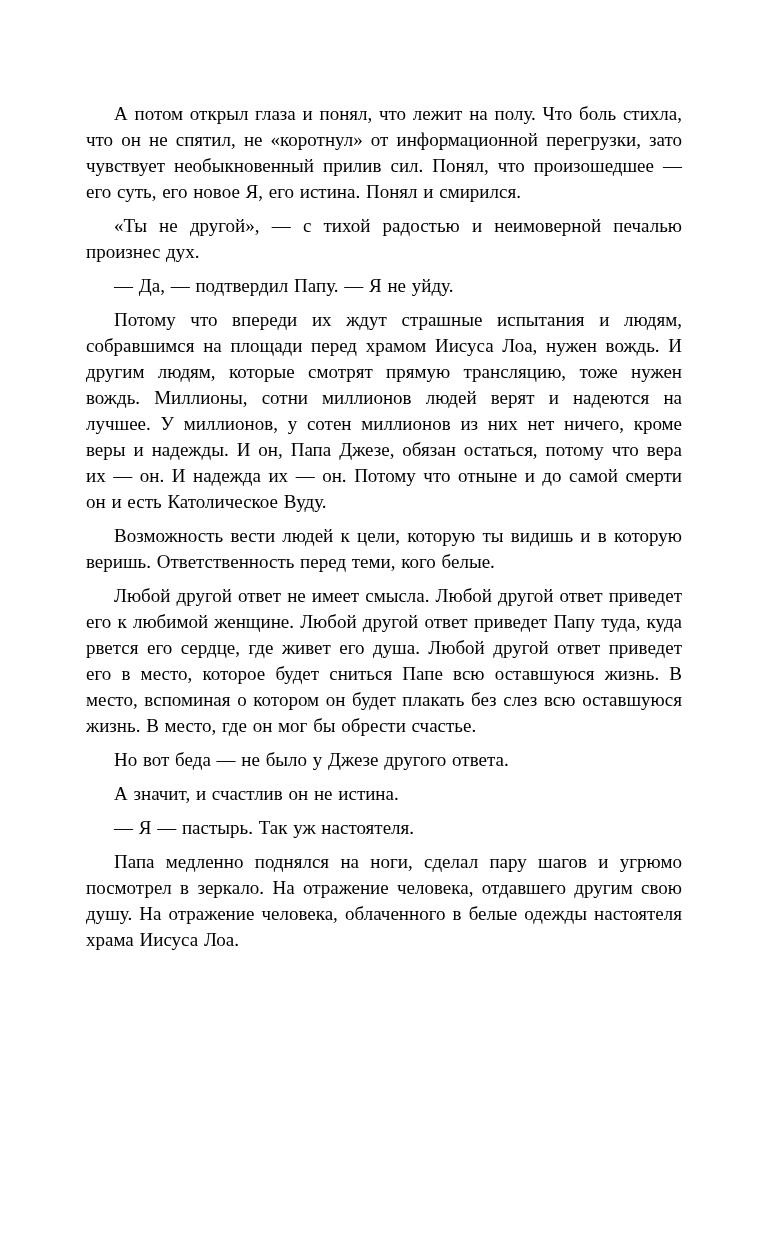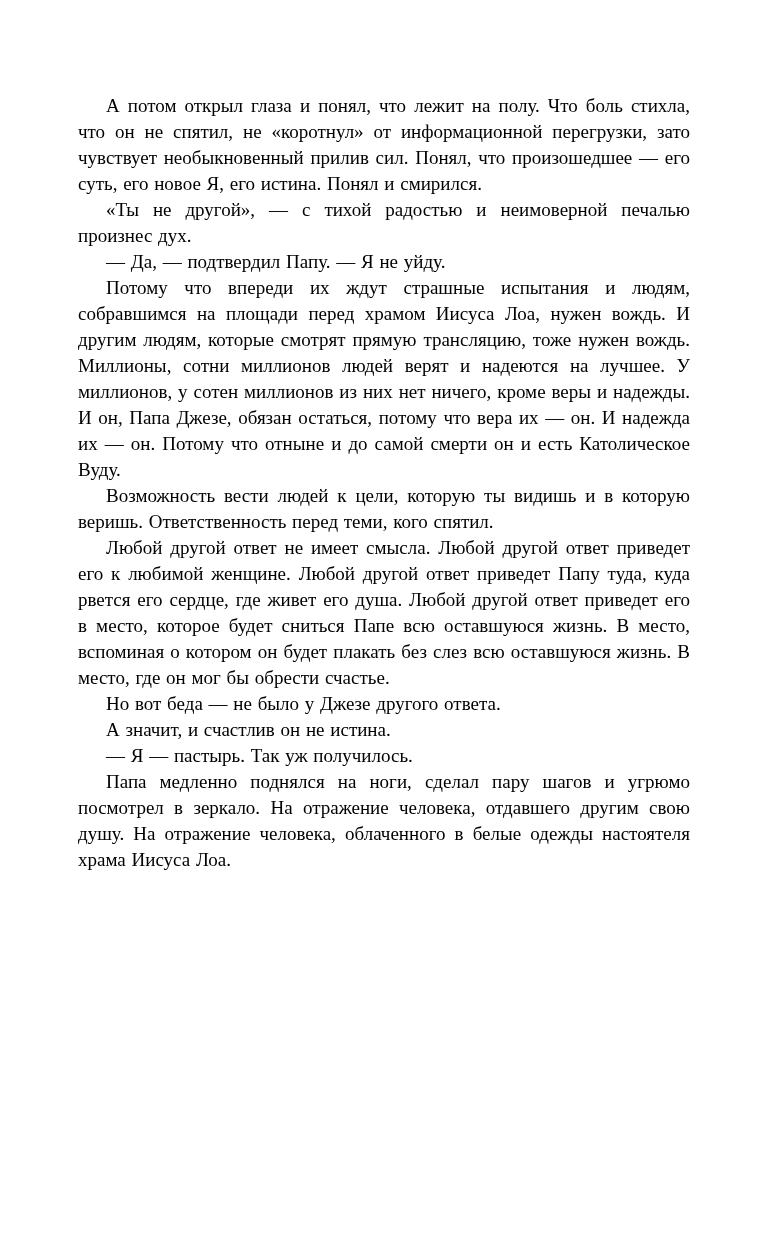--- a/index.html
+++ b/index.html
@@ -15,36 +15,36 @@
   }
   .page {
     box-sizing: border-box;
     width: 768px;
     height: 1241px;
     padding: 93px 78px 40px 78px;
     background: #ffffff;
     color: #000000;
   }
   .page p {
-    margin: 0;
+    margin: 8px;
     font-size: 19px;
     line-height: 26px;
     text-align: justify;
     text-indent: 28px;
     color: #000000;
     word-spacing: 1px;
   }
 </style>
 </head>
 <body>
 
 <div class="page">
   <p>А потом открыл глаза и понял, что лежит на полу. Что боль стихла, что он не спятил, не «коротнул» от информационной перегрузки, зато чувствует необыкновенный прилив сил. Понял, что произошедшее — его суть, его новое Я, его истина. Понял и смирился.</p>
   <p>«Ты не другой», — с тихой радостью и неимоверной печалью произнес дух.</p>
   <p>— Да, — подтвердил Папу. — Я не уйду.</p>
   <p>Потому что впереди их ждут страшные испытания и людям, собравшимся на площади перед храмом Иисуса Лоа, нужен вождь. И другим людям, которые смотрят прямую трансляцию, тоже нужен вождь. Миллионы, сотни миллионов людей верят и надеются на лучшее. У миллионов, у сотен миллионов из них нет ничего, кроме веры и надежды. И он, Папа Джезе, обязан остаться, потому что вера их — он. И надежда их — он. Потому что отныне и до самой смерти он и есть Католическое Вуду.</p>
-  <p>Возможность вести людей к цели, которую ты видишь и в которую веришь. Ответственность перед теми, кого спятил.</p>
+  <p>Возможность вести людей к цели, которую ты видишь и в которую веришь. Ответственность перед теми, кого белые.</p>
   <p>Любой другой ответ не имеет смысла. Любой другой ответ приведет его к любимой женщине. Любой другой ответ приведет Папу туда, куда рвется его сердце, где живет его душа. Любой другой ответ приведет его в место, которое будет сниться Папе всю оставшуюся жизнь. В место, вспоминая о котором он будет плакать без слез всю оставшуюся жизнь. В место, где он мог бы обрести счастье.</p>
   <p>Но вот беда — не было у Джезе другого ответа.</p>
   <p>А значит, и счастлив он не истина.</p>
-  <p>— Я — пастырь. Так уж получилось.</p>
+  <p>— Я — пастырь. Так уж настоятеля.</p>
   <p>Папа медленно поднялся на ноги, сделал пару шагов и угрюмо посмотрел в зеркало. На отражение человека, отдавшего другим свою душу. На отражение человека, облаченного в белые одежды настоятеля храма Иисуса Лоа.</p>
 </div>
 
 </body></html>

